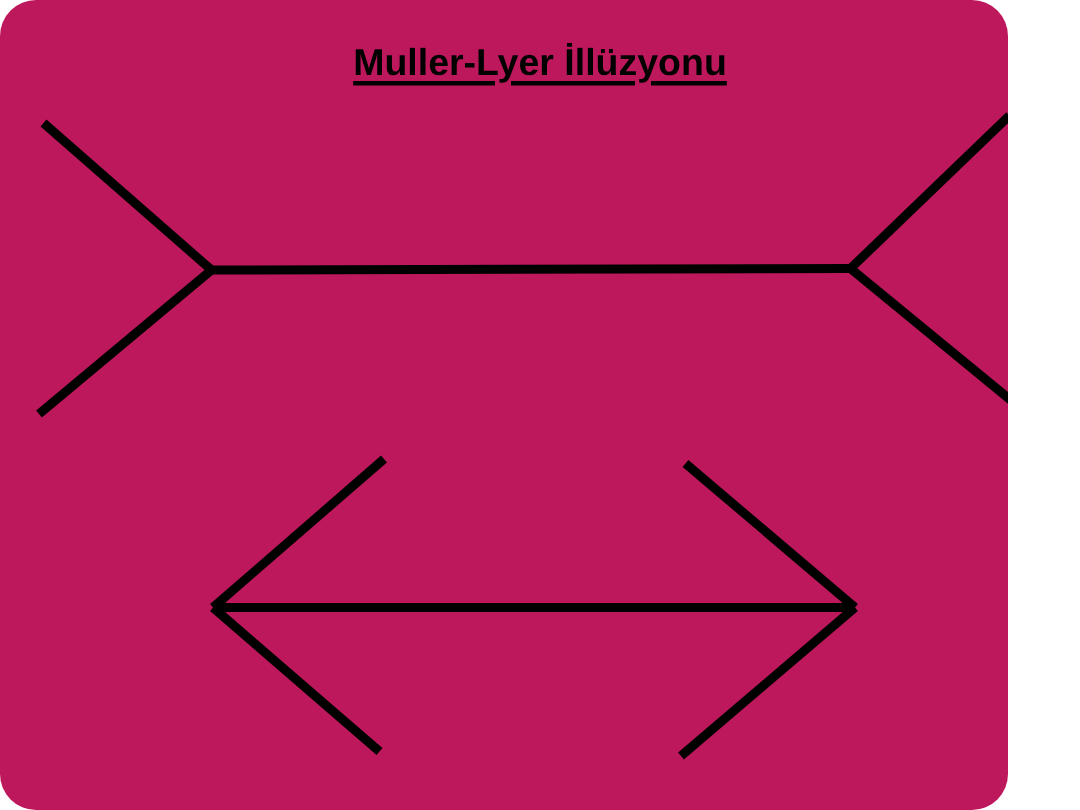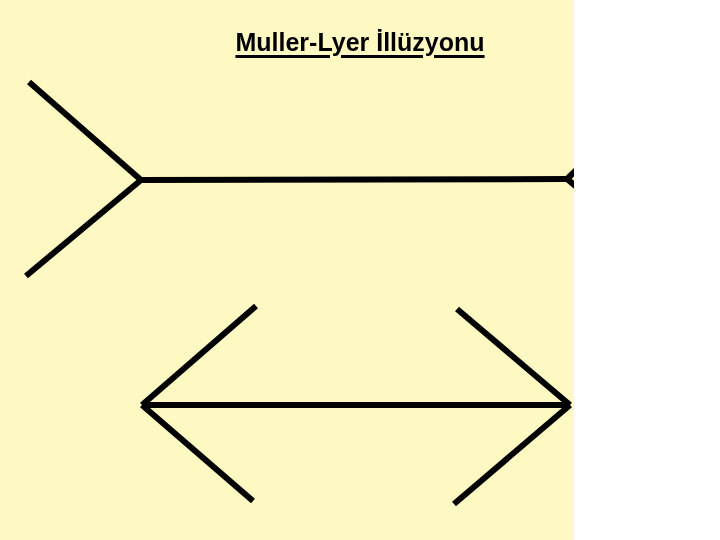--- a/index.html
+++ b/index.html
@@ -39,21 +39,21 @@
     left: 0;
     top: 0;
     width: 720px;
     height: 540px;
     display: block;
   }
 </style>
 </head>
 <body>
 
-<div id="page" style="background: #fef9c3; width: 574px; height: 540px;">
+<div id="page" style="background: #be185d; width: 672px; height: 540px; border-radius: 24px;">
 
   <div id="title">Muller-Lyer İllüzyonu</div>
 
   <svg id="illusion-svg" viewBox="0 0 720 540" xmlns="http://www.w3.org/2000/svg">
 
     <g>
       <line stroke="#000000" stroke-width="6" stroke-linecap="butt" x1="141" y1="180" x2="567" y2="179"></line>
       <line stroke="#000000" stroke-width="6" stroke-linecap="butt" x1="141" y1="180" x2="29" y2="82"></line>
       <line stroke="#000000" stroke-width="6" stroke-linecap="butt" x1="141" y1="180" x2="26" y2="276"></line>
       <line stroke="#000000" stroke-width="6" stroke-linecap="butt" x1="567" y1="179" x2="673" y2="77"></line>

